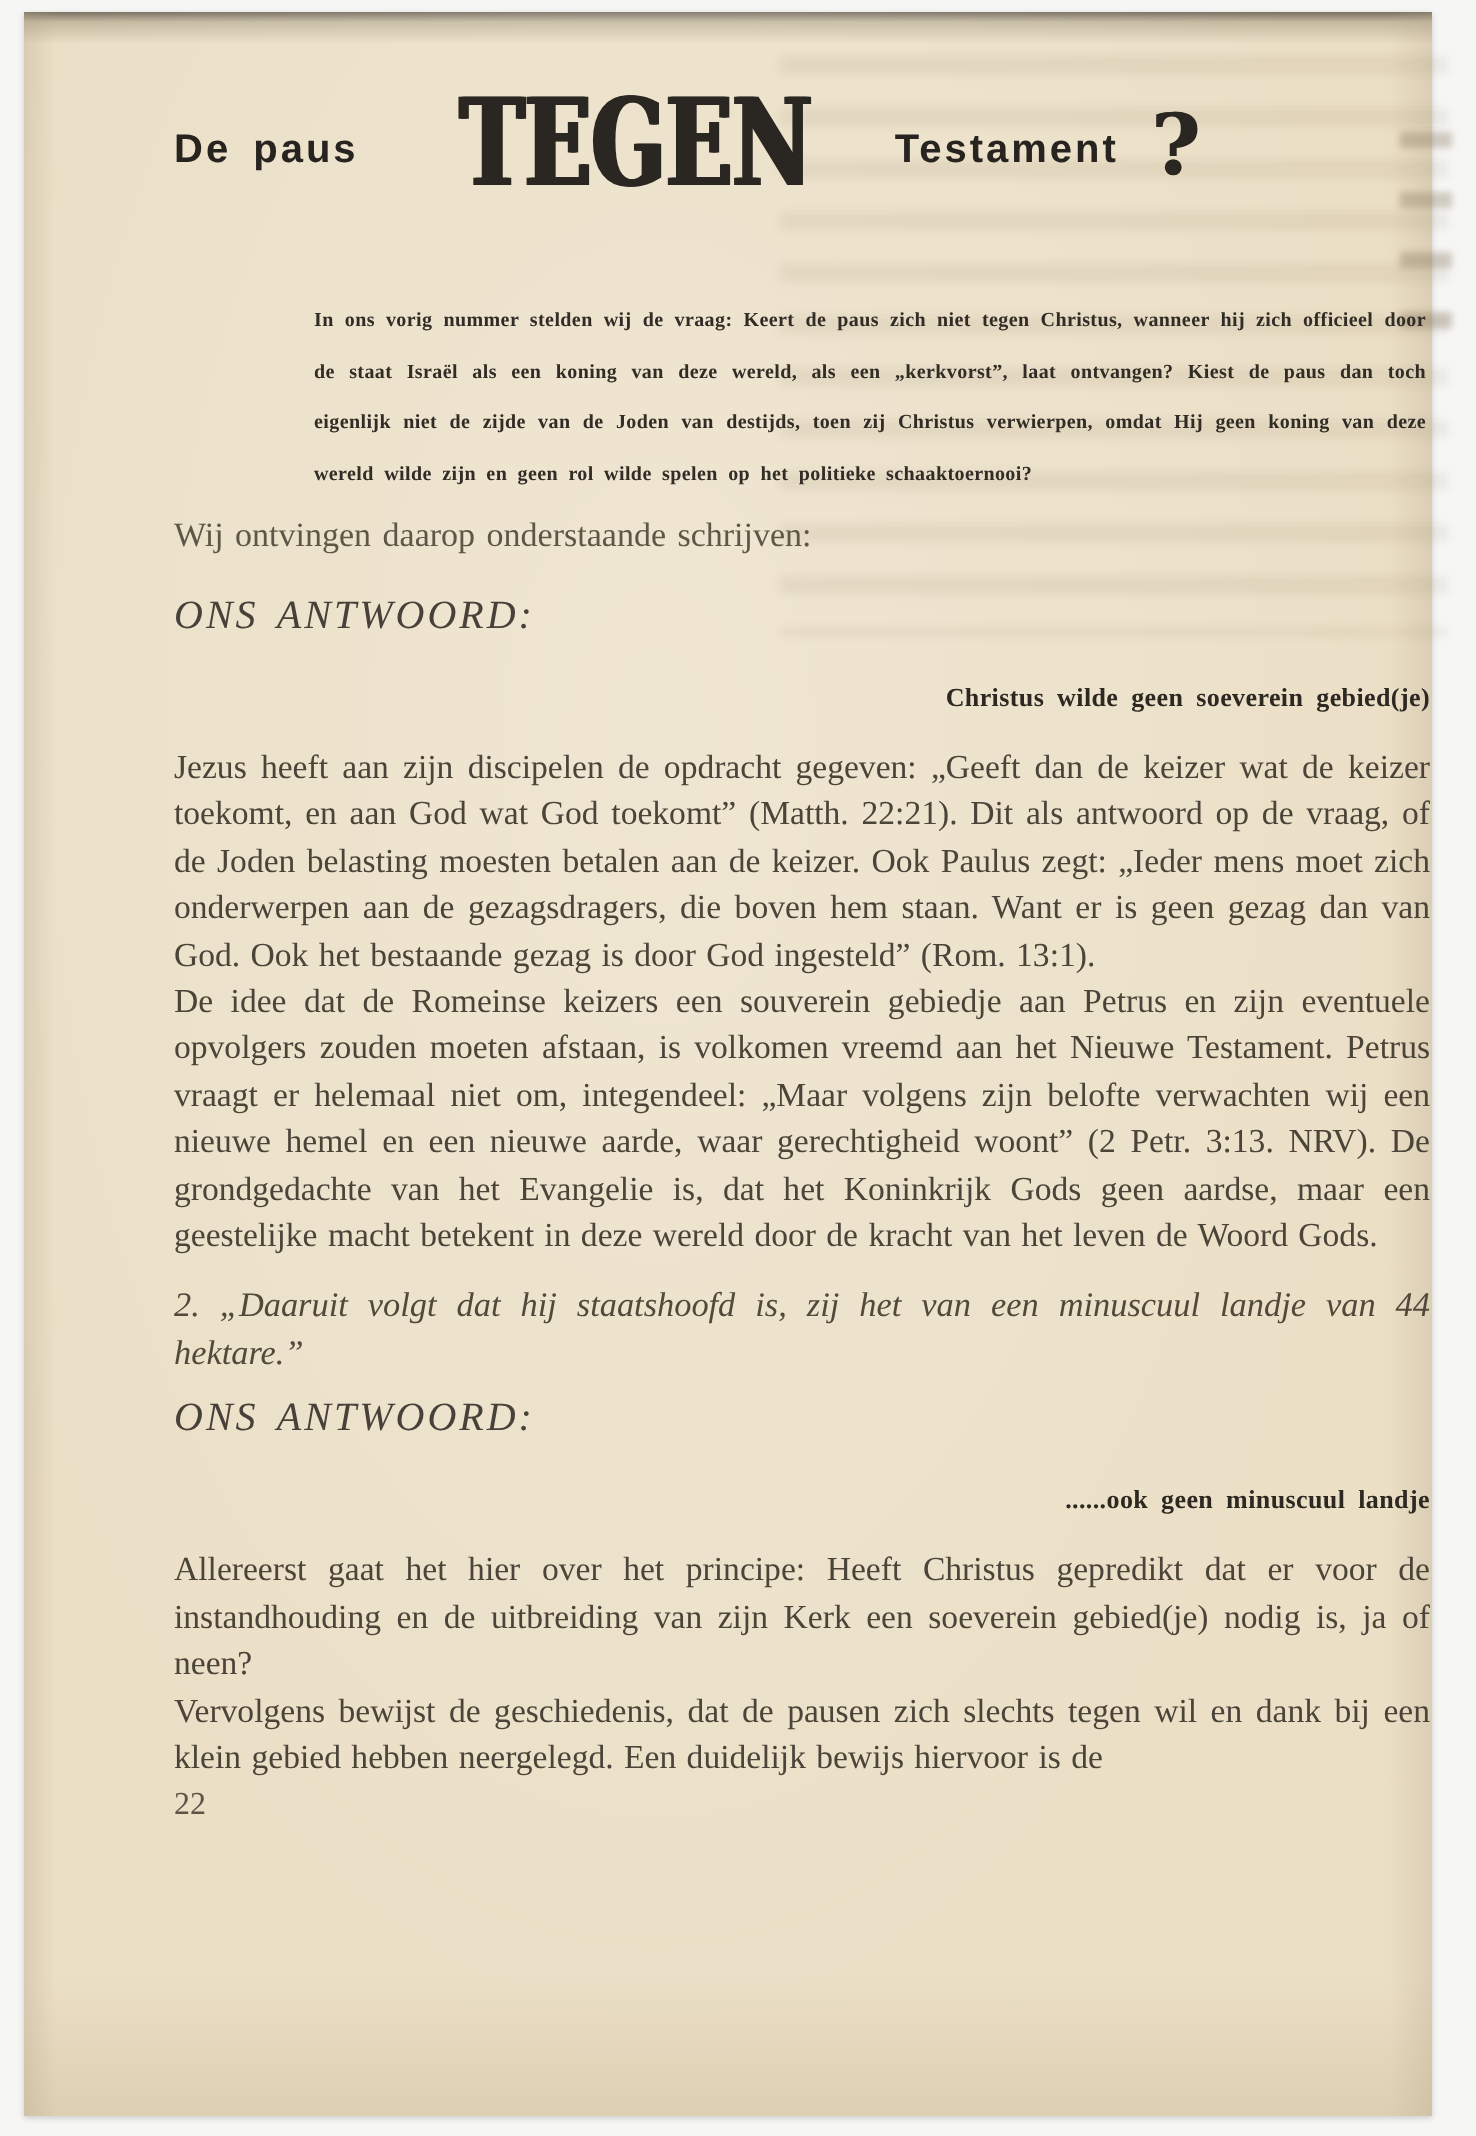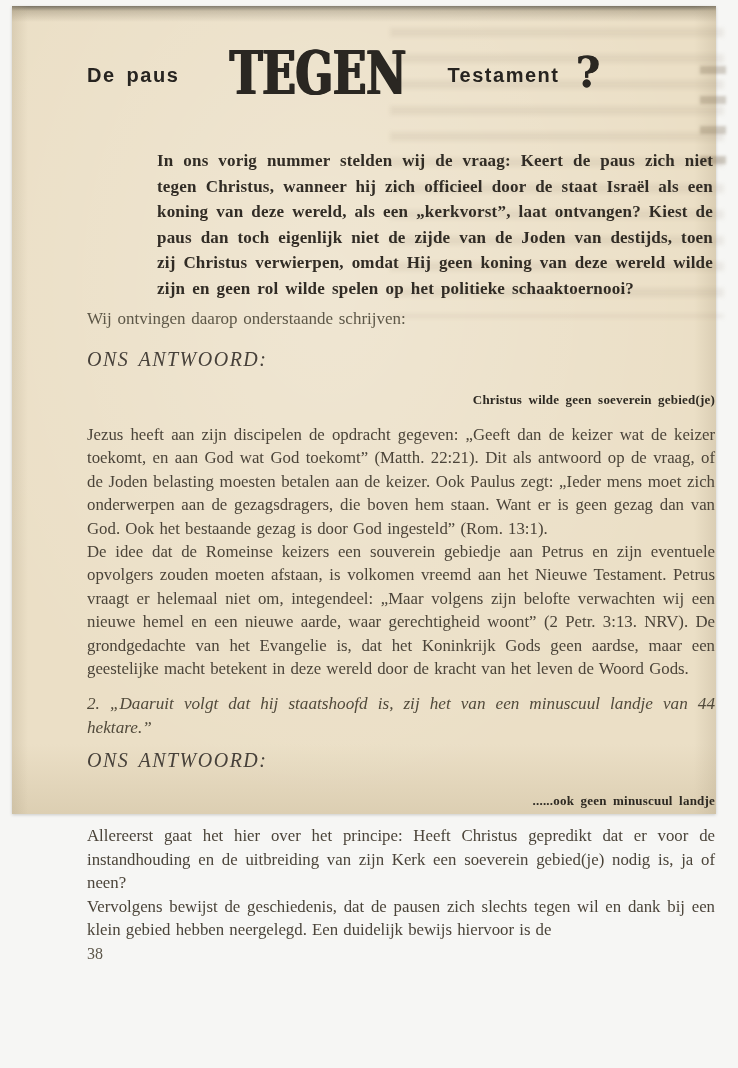--- a/index.html
+++ b/index.html
@@ -2,21 +2,21 @@
 <html><head>
 <meta charset="utf-8">
 <style>
   html,body{margin:0;padding:0;}
   body{
     width:738px;height:1068px;position:relative;overflow:hidden;
     background:#f6f6f4;
     font-family:"Liberation Serif", serif;
   }
   .paper{
-    position:absolute;left:12px;top:6px;width:704px;height:808px;
+    position:absolute;left:12px;top:6px;width:704px;height:1052px;
     background:
       radial-gradient(ellipse at 45% 35%, rgba(255,255,255,0.22), rgba(255,255,255,0) 70%),
       linear-gradient(90deg, rgba(176,162,134,0.30) 0, rgba(176,162,134,0) 16px),
       linear-gradient(270deg, rgba(176,162,134,0.28) 0, rgba(176,162,134,0) 22px),
       linear-gradient(180deg, rgba(90,84,72,0.80) 0, rgba(150,138,114,0.45) 5px, rgba(150,138,114,0) 16px),
       linear-gradient(0deg, rgba(196,180,146,0.38) 0, rgba(196,180,146,0) 70px),
       #ebdfc6;
     box-shadow:0 1px 3px rgba(0,0,0,0.18);
   }
   
@@ -57,21 +57,21 @@
   }
   .title-suffix{margin-left:10px;}
   .title-qmark{
     font-family:"DejaVu Serif", serif;font-weight:700;
     font-size:42px;line-height:1;color:#2a2722;
     margin-left:16px;transform:translateY(-2px);
     text-shadow:0.6px 0 0 currentColor;
   }
   .intro{
     margin:44px 0 0 70px;width:556px;
-    font-weight:700;font-size:17px;line-height:25.5px;
+    font-weight:700;font-size:10px;line-height:25.5px;
     text-align:justify;word-spacing:2.5px;letter-spacing:0.2px;
     color:#312c25;
   }
   .lead-in{
     margin-top:6px;font-size:17px;line-height:24px;color:#5d5747;
     word-spacing:1.5px;
   }
   .quote{
     margin-top:10px;font-style:italic;font-size:17.2px;line-height:23.5px;
     color:#514a3b;text-align:justify;word-spacing:1px;
@@ -130,16 +130,16 @@
       <p>2.  „Daaruit volgt dat hij staatshoofd is, zij het van een minuscuul landje van 44 hektare.”</p>
     </div>
 
     <p class="answer-heading answer2">ONS ANTWOORD:</p>
 
     <p class="sub-heading sub2">......ook geen minuscuul landje</p>
 
     <p class="body-para p3">Allereerst gaat het hier over het principe: Heeft Christus gepredikt dat er voor de instandhouding en de uitbreiding van zijn Kerk een soeverein gebied(je) nodig is, ja of neen?</p>
     <p class="body-para">Vervolgens bewijst de geschiedenis, dat de pausen zich slechts tegen wil en dank bij een klein gebied hebben neergelegd. Een duidelijk bewijs hiervoor is de</p>
 
-    <p class="page-number">38</p>
+    <p class="page-number">22</p>
 
   </div>
 </div>
 
 </body></html>

